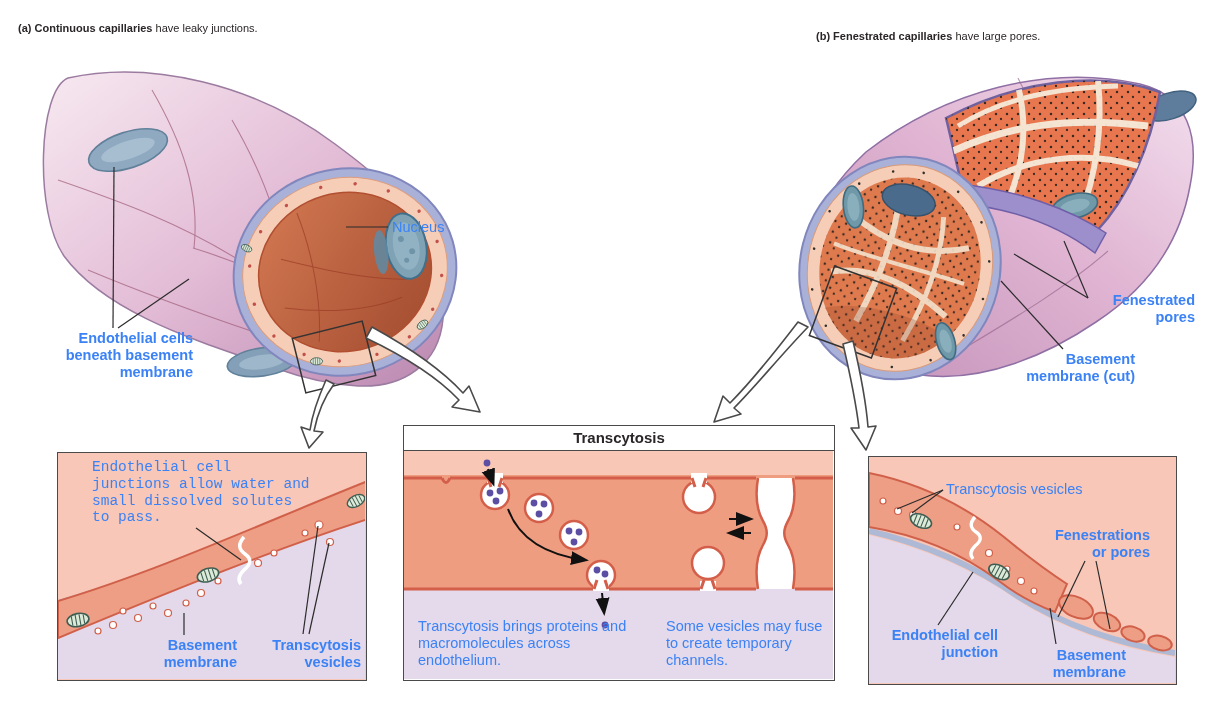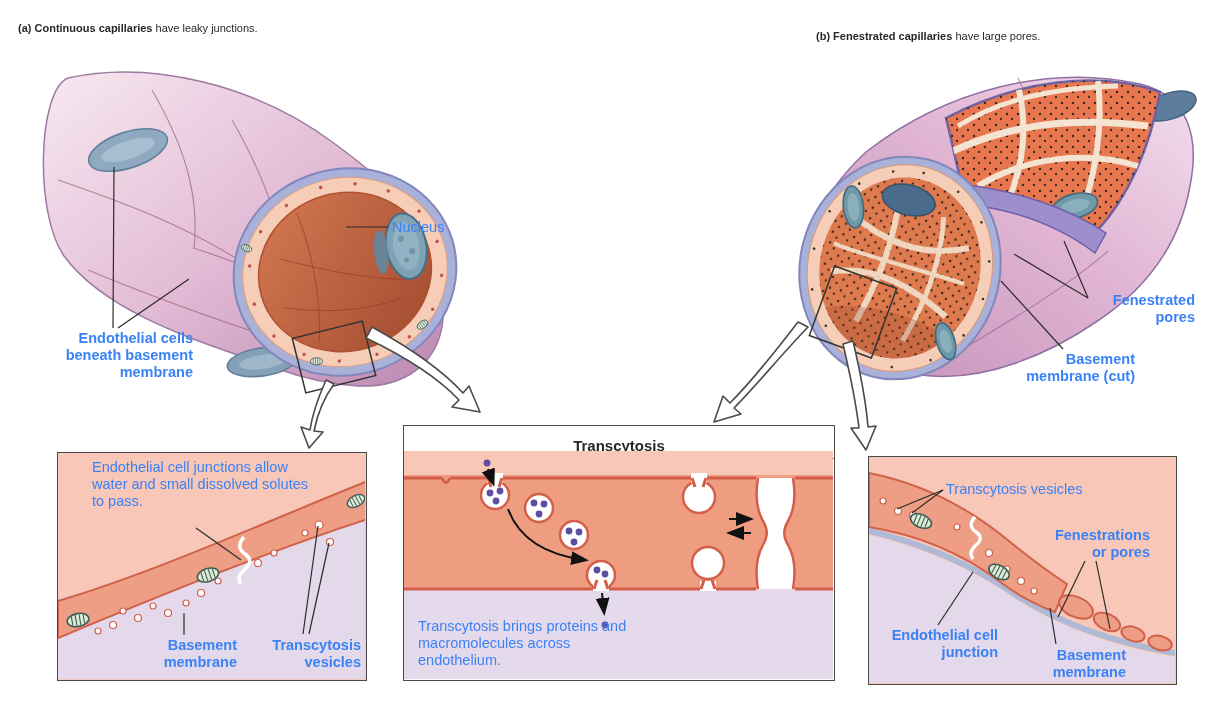--- a/index.html
+++ b/index.html
@@ -7,21 +7,21 @@
         font-family:"Liberation Sans",sans-serif;color:#2b2627;}
   .abs{position:absolute;}
   .lbl{font-size:14.5px;line-height:1.16;color:#3b82f6;}
   .ctr{text-align:right;font-weight:bold;}
   .ttl{font-size:11px;}
   .b{font-weight:bold;}
   .panel{position:absolute;border:1.6px solid #4a4a4a;box-sizing:border-box;background:#f8c7b7;}
   .panel svg{position:absolute;left:0;top:0;}
   #overlay{position:absolute;left:0;top:0;pointer-events:none;}
   #cap-a,#cap-b{position:absolute;}
-  .hdr{position:absolute;left:0;top:8px;width:100%;height:25px;background:#fff;
+  .hdr{position:absolute;left:0;top:0;width:100%;height:25px;background:#fff;
        border-bottom:1.6px solid #4a4a4a;box-sizing:border-box;
        font-size:15px;font-weight:bold;text-align:center;line-height:23px;}
 </style>
 </head>
 <body>
 
 <div id="page">
 
   <svg id="cap-a" style="left:30px;top:62px" width="450" height="350" viewBox="0 0 450 350">
     <defs>
@@ -272,20 +272,21 @@
 
       <g stroke="#111" stroke-width="2" fill="none">
         <path d="M84 18 L89 32" marker-end="url(#mh)"></path>
         <path d="M104 58 Q120 101 181 109" marker-end="url(#mh)"></path>
         <path d="M198 142 L200 161" marker-end="url(#mh)"></path>
         <path d="M325 68 H346" marker-end="url(#mh)"></path>
         <path d="M347 82 H326" marker-end="url(#mh)"></path>
       </g>
     </svg>
     <div class="abs lbl" style="left:14px;top:192px;width:218px;">Transcytosis brings proteins and macromolecules across endothelium.</div>
+    <div class="abs lbl" style="left:262px;top:192px;width:172px;">Some vesicles may fuse to create temporary channels.</div>
   </div>
 
   <div class="panel" style="left:868px;top:456px;width:309px;height:229px;">
     <svg width="306" height="226" viewBox="0 0 306 226">
       <rect x="0" y="0" width="306" height="226" fill="#f8c7b7"></rect>
       <path d="M0 78 C60 92 110 116 150 144 C190 169 240 189 306 200 L306 226 L0 226 Z" fill="#e3d9ea"></path>
       <path d="M0 74 C60 88 110 112 150 140 C190 165 240 185 306 196" stroke="#aeb9d6" stroke-width="6" fill="none"></path>
       <path d="M0 16 C50 26 95 48 135 80 C158 99 178 114 198 127 L186 155
              C165 147 148 138 130 124 C95 98 50 78 0 70 Z" fill="#ee9e84" stroke="#d0604a" stroke-width="2"></path>
       <g fill="#ee9e84" stroke="#d0604a" stroke-width="2">
@@ -347,21 +348,21 @@
   <div class="abs ttl" style="left:816px;top:22px;width:400px;margin-top:8px;">
     <span class="b">(b) </span><span class="b">Fenestrated capillaries</span><span> have large pores.</span>
   </div>
 
   <div class="abs lbl" style="left:392px;top:219px;">Nucleus</div>
   <div class="abs lbl ctr" style="left:28px;top:330px;width:165px;">Endothelial cells beneath basement membrane</div>
 
   <div class="abs lbl ctr" style="left:1090px;top:292px;width:105px;">Fenestrated pores</div>
   <div class="abs lbl ctr" style="left:1000px;top:351px;width:135px;">Basement membrane (cut)</div>
 
-  <div class="abs lbl" style="left:92px;top:459px;width:222px;">Endothelial cell junctions allow water and small dissolved solutes to pass.</div>
+  <div class="abs lbl" style="left:92px;top:459px;width:222px;font-family:Liberation Mono, monospace;">Endothelial cell junctions allow water and small dissolved solutes to pass.</div>
   <div class="abs lbl ctr" style="left:132px;top:637px;width:105px;">Basement membrane</div>
   <div class="abs lbl ctr" style="left:256px;top:637px;width:105px;">Transcytosis vesicles</div>
 
   <div class="abs lbl" style="left:946px;top:481px;width:180px;">Transcytosis vesicles</div>
   <div class="abs lbl ctr" style="left:1038px;top:527px;width:112px;">Fenestrations or pores</div>
   <div class="abs lbl ctr" style="left:878px;top:627px;width:120px;">Endothelial cell junction</div>
   <div class="abs lbl ctr" style="left:1008px;top:647px;width:118px;">Basement membrane</div>
 
 </div>
 

